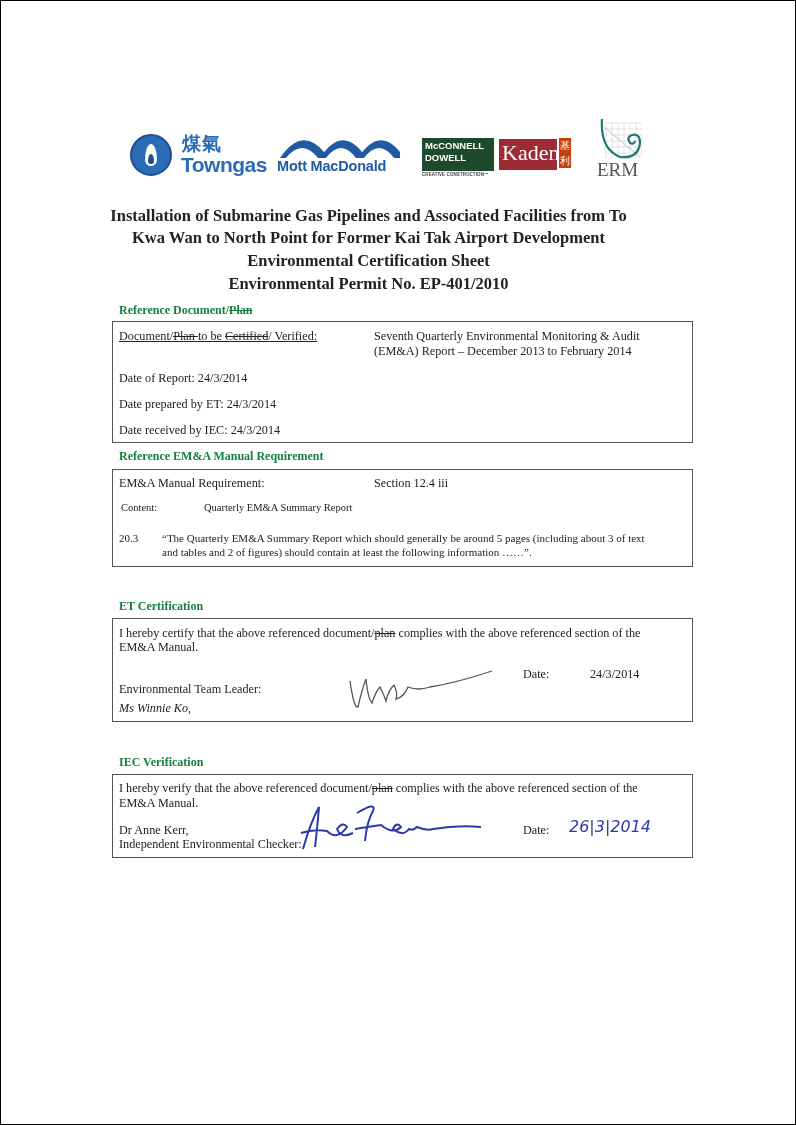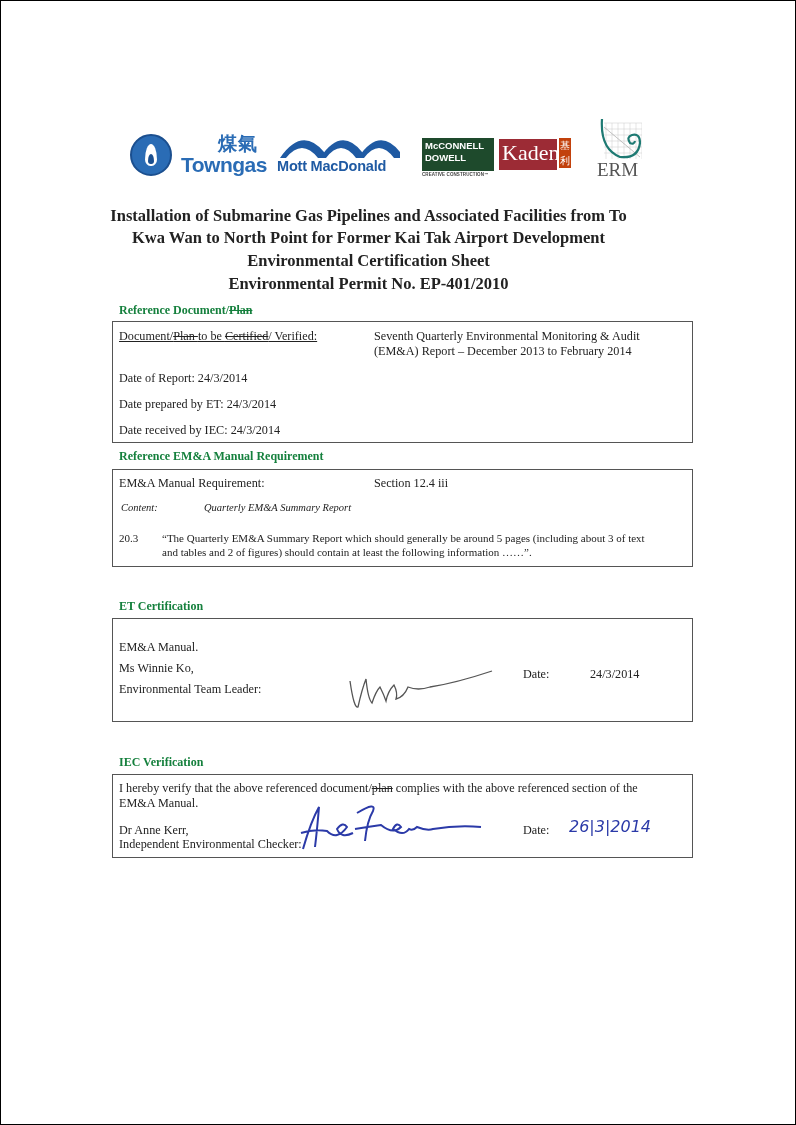--- a/index.html
+++ b/index.html
@@ -11,21 +11,21 @@
 
   
   .logo { position: absolute; }
   .towngas-circle { position: absolute; left: 129px; top: 133px; width: 42px; height: 42px;
           border-radius: 50%; background: #2a6cb5; border: 2px solid #1b4f8f; box-sizing: border-box; }
   .towngas-flame { position: absolute; left: 144px; top: 143px; width: 12px; height: 22px;
           background: #fff; border-radius: 50% 50% 45% 45% / 70% 70% 30% 30%; }
   .towngas-flame-inner { position: absolute; left: 147px; top: 153px; width: 6px; height: 10px;
           background: #1b4f8f; border-radius: 50% 50% 45% 45% / 70% 70% 30% 30%; }
   .towngas-cn { left: 181px; top: 130px; font-family: "DejaVu Sans", sans-serif; font-size: 19px;
-          color: #2a6cb5; font-weight: bold; letter-spacing: 1px; margin-left: 36px; }
+          color: #2a6cb5; font-weight: bold; letter-spacing: 1px; }
   .towngas-en { left: 180px; top: 152px; font-family: "Liberation Sans", sans-serif; font-size: 21px;
           color: #2a6cb5; font-weight: bold; letter-spacing: -0.5px; }
   .mott-arches { left: 279px; top: 131px; width: 120px; height: 26px; }
   .mott-text { left: 276px; top: 157px; font-family: "Liberation Sans", sans-serif; font-weight: bold;
           font-size: 14.5px; color: #1f5aa3; letter-spacing: -0.2px; }
   .mcd-box { left: 421px; top: 137px; width: 72px; height: 33px; background: #1e4a2c; }
   .mcd-t1, .mcd-t2 { font-family: "Liberation Sans", sans-serif; font-weight: bold; color: #fff; font-size: 9.5px; line-height: 11px; }
   .mcd-t1 { left: 424px; top: 139px; }
   .mcd-t2 { left: 424px; top: 151px; }
   .mcd-sub { left: 421px; top: 171px; font-family: "Liberation Sans", sans-serif; font-size: 4.5px;
@@ -36,21 +36,21 @@
           font-size: 10px; line-height: 15px; color: #fff; background: #c2410c; text-align: center; }
   .erm-grid { left: 597px; top: 118px; width: 44px; height: 40px; }
   .erm-text { left: 596px; top: 158px; font-family: "Liberation Serif", serif; font-size: 19px; color: #555; letter-spacing: 0px; }
 
   
   .title { left: 0; width: 735px; text-align: center; font-weight: bold; font-size: 16.5px; color: #222; }
 
   .sec-head { font-weight: bold; font-size: 12px; color: #15803d; }
   .box { position: absolute; border: 1.5px solid #555; box-sizing: border-box; }
   .txt { font-size: 12.2px; color: #222; white-space: nowrap; }
-  .ital { font-style: italic; font-size: 10.5px; }
+  .ital { font-size: 10.5px; }
   .strike { text-decoration: line-through; }
   .hand { font-family: "DejaVu Sans", sans-serif; color: #2b3aa8; font-size: 16px; font-style: italic; }
 </style>
 </head>
 <body>
 
 <div class="page">
 
   <div>
     <div class="towngas-circle"></div>
@@ -120,22 +120,25 @@
   <div class="abs txt" style="left:118px; top:475px;">EM&amp;A Manual Requirement:</div>
   <div class="abs txt" style="left:373px; top:475px;">Section 12.4 iii</div>
   <div class="abs txt ital" style="left:120px; top:501px;">Content:</div>
   <div class="abs txt ital" style="left:203px; top:501px;">Quarterly EM&amp;A Summary Report</div>
   <div class="abs txt" style="left:118px; top:531px; font-size:11px;">20.3</div>
   <div class="abs txt" style="left:161px; top:531px; font-size:11px;">“The Quarterly EM&amp;A Summary Report which should generally be around 5 pages (including about 3 of text</div>
   <div class="abs txt" style="left:161px; top:545px; font-size:11px;">and tables and 2 of figures) should contain at least the following information ……”.</div>
 
   <div class="abs sec-head" style="left:118px; top:598px;">ET Certification</div>
   <div class="box" style="left:111px; top:617px; width:581px; height:104px;"></div>
+  <div class="abs txt" style="left:118px; top:625px;">
+    <span>I hereby certify that the above referenced document/</span><span class="strike">plan</span><span> complies with the above referenced section of the</span>
+  </div>
   <div class="abs txt" style="left:118px; top:639px;">EM&amp;A Manual.</div>
-  <div class="abs txt" style="left:118px; top:660px;">Ms Winnie Ko,</div>
+  <div class="abs txt" style="left:118px; top:700px;font-style:italic;">Ms Winnie Ko,</div>
   <div class="abs txt" style="left:118px; top:681px;">Environmental Team Leader:</div>
   <svg class="abs" style="left:345px; top:668px;" width="150" height="48" viewBox="0 0 150 48">
     <path d="M4 12 Q 8 40 12 38 Q 16 20 20 10 Q 22 30 26 34 Q 30 22 34 18 Q 38 26 40 32 Q 42 22 48 16 Q 52 24 50 30 Q 58 28 62 18 Q 72 22 84 18 Q 110 14 146 2" fill="none" stroke="#555" stroke-width="1.3"></path>
   </svg>
   <div class="abs txt" style="left:522px; top:666px;">Date:</div>
   <div class="abs txt" style="left:589px; top:666px;">24/3/2014</div>
 
   <div class="abs sec-head" style="left:118px; top:754px;">IEC Verification</div>
   <div class="box" style="left:111px; top:773px; width:581px; height:84px;"></div>
   <div class="abs txt" style="left:118px; top:780px;">

